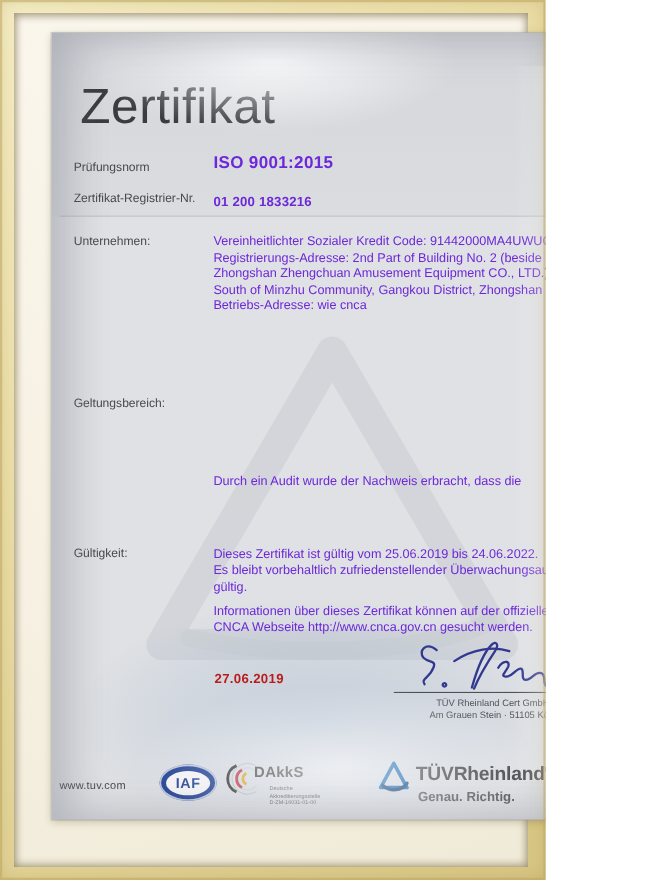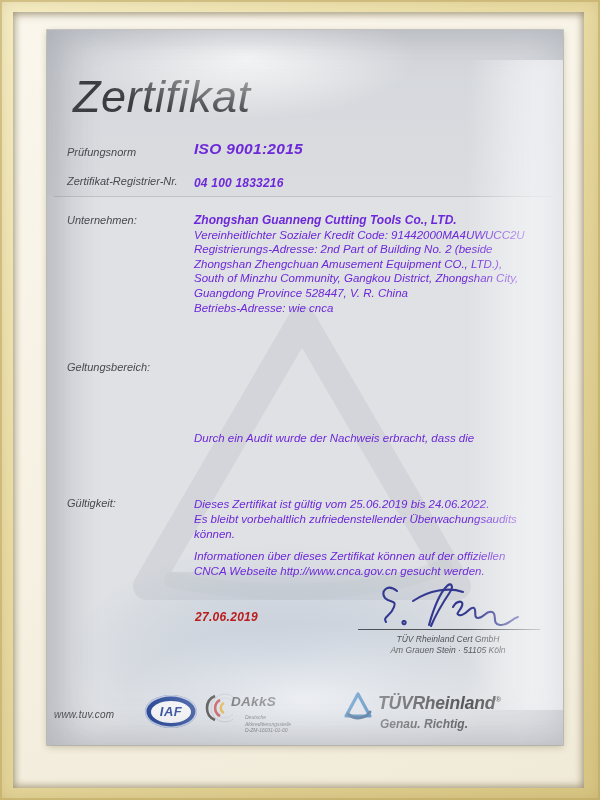--- a/index.html
+++ b/index.html
@@ -1,20 +1,20 @@
 <!DOCTYPE html>
 <html><head>
 <meta charset="utf-8">
 <style>
   html,body{margin:0;padding:0;}
   body{width:600px;height:800px;font-family:"Liberation Sans","DejaVu Sans",sans-serif;}
 
   
-  .photo{position:relative;width:600px;height:800px;overflow:hidden;
-    background:linear-gradient(135deg,#f6eec6 0%,#ecdfa8 35%,#e3d498 60%,#d8c684 100%);font-style:italic;}
+  .photo{position:relative;width:496px;height:800px;overflow:hidden;
+    background:linear-gradient(135deg,#f6eec6 0%,#ecdfa8 35%,#e3d498 60%,#d8c684 100%);}
   .photo::after{content:"";position:absolute;inset:0;pointer-events:none;
     box-shadow:inset 0 0 0 2px rgba(190,165,95,.55), inset 0 0 18px rgba(150,125,60,.25);}
 
   .mat{position:absolute;left:13px;top:12px;right:16px;bottom:12px;
     background:linear-gradient(160deg,#faf6ec 0%,#f6f1e2 55%,#f0ead8 100%);
     box-shadow:inset 0 4px 7px rgba(95,82,45,.30), inset 4px 0 6px rgba(110,96,55,.18),
                inset -4px 0 6px rgba(110,96,55,.20), inset 0 -4px 6px rgba(110,96,55,.22);}
 
   .paper{position:absolute;left:34px;top:18px;width:516px;height:715px;
     background:#dfe1e4;overflow:hidden;
@@ -87,46 +87,44 @@
         <path d="M45 282 C130 300 250 298 318 268" fill="none" stroke="#b2b6bd" stroke-width="16" stroke-linecap="round" opacity=".35"></path>
       </svg>
       <div class="seal"></div>
 
       <div class="title">Zertifikat</div>
 
       <div class="label" style="top:116px">Prüfungsnorm</div>
       <div class="txt iso-val">ISO 9001:2015</div>
 
       <div class="label" style="top:145px">Zertifikat-Registrier-Nr.</div>
-      <div class="txt reg-val">04 100 1833216</div>
+      <div class="txt reg-val">01 200 1833216</div>
 
       <div class="sep"></div>
 
       <div class="label" style="top:184px">Unternehmen:</div>
       <div class="txt lines" style="top:183px">
-        <div class="co-name">Zhongshan Guanneng Cutting Tools Co., LTD.</div>
         <div>Vereinheitlichter Sozialer Kredit Code: 91442000MA4UWUCC2U</div>
         <div>Registrierungs-Adresse: 2nd Part of Building No. 2 (beside</div>
         <div>Zhongshan Zhengchuan Amusement Equipment CO., LTD.),</div>
         <div>South of Minzhu Community, Gangkou District, Zhongshan City,</div>
-        <div>Guangdong Province 528447, V. R. China</div>
         <div>Betriebs-Adresse: wie cnca</div>
       </div>
 
       <div class="label" style="top:331px">Geltungsbereich:</div>
 
       <div class="txt lines lh15" style="top:401px">
         <div>Durch ein Audit wurde der Nachweis erbracht, dass die</div>
       </div>
 
       <div class="label" style="top:467px">Gültigkeit:</div>
       <div class="txt lines lh15" style="top:467px">
         <div>Dieses Zertifikat ist gültig vom 25.06.2019 bis 24.06.2022.</div>
         <div>Es bleibt vorbehaltlich zufriedenstellender Überwachungsaudits</div>
-        <div>können.</div>
+        <div>gültig.</div>
       </div>
 
       <div class="txt lines lh15" style="top:519px">
         <div>Informationen über dieses Zertifikat können auf der offiziellen</div>
         <div>CNCA Webseite http://www.cnca.gov.cn gesucht werden.</div>
       </div>
 
       <div class="txt date">27.06.2019</div>
 
       <svg class="sig-svg" width="150" height="54" viewBox="0 0 150 54">

